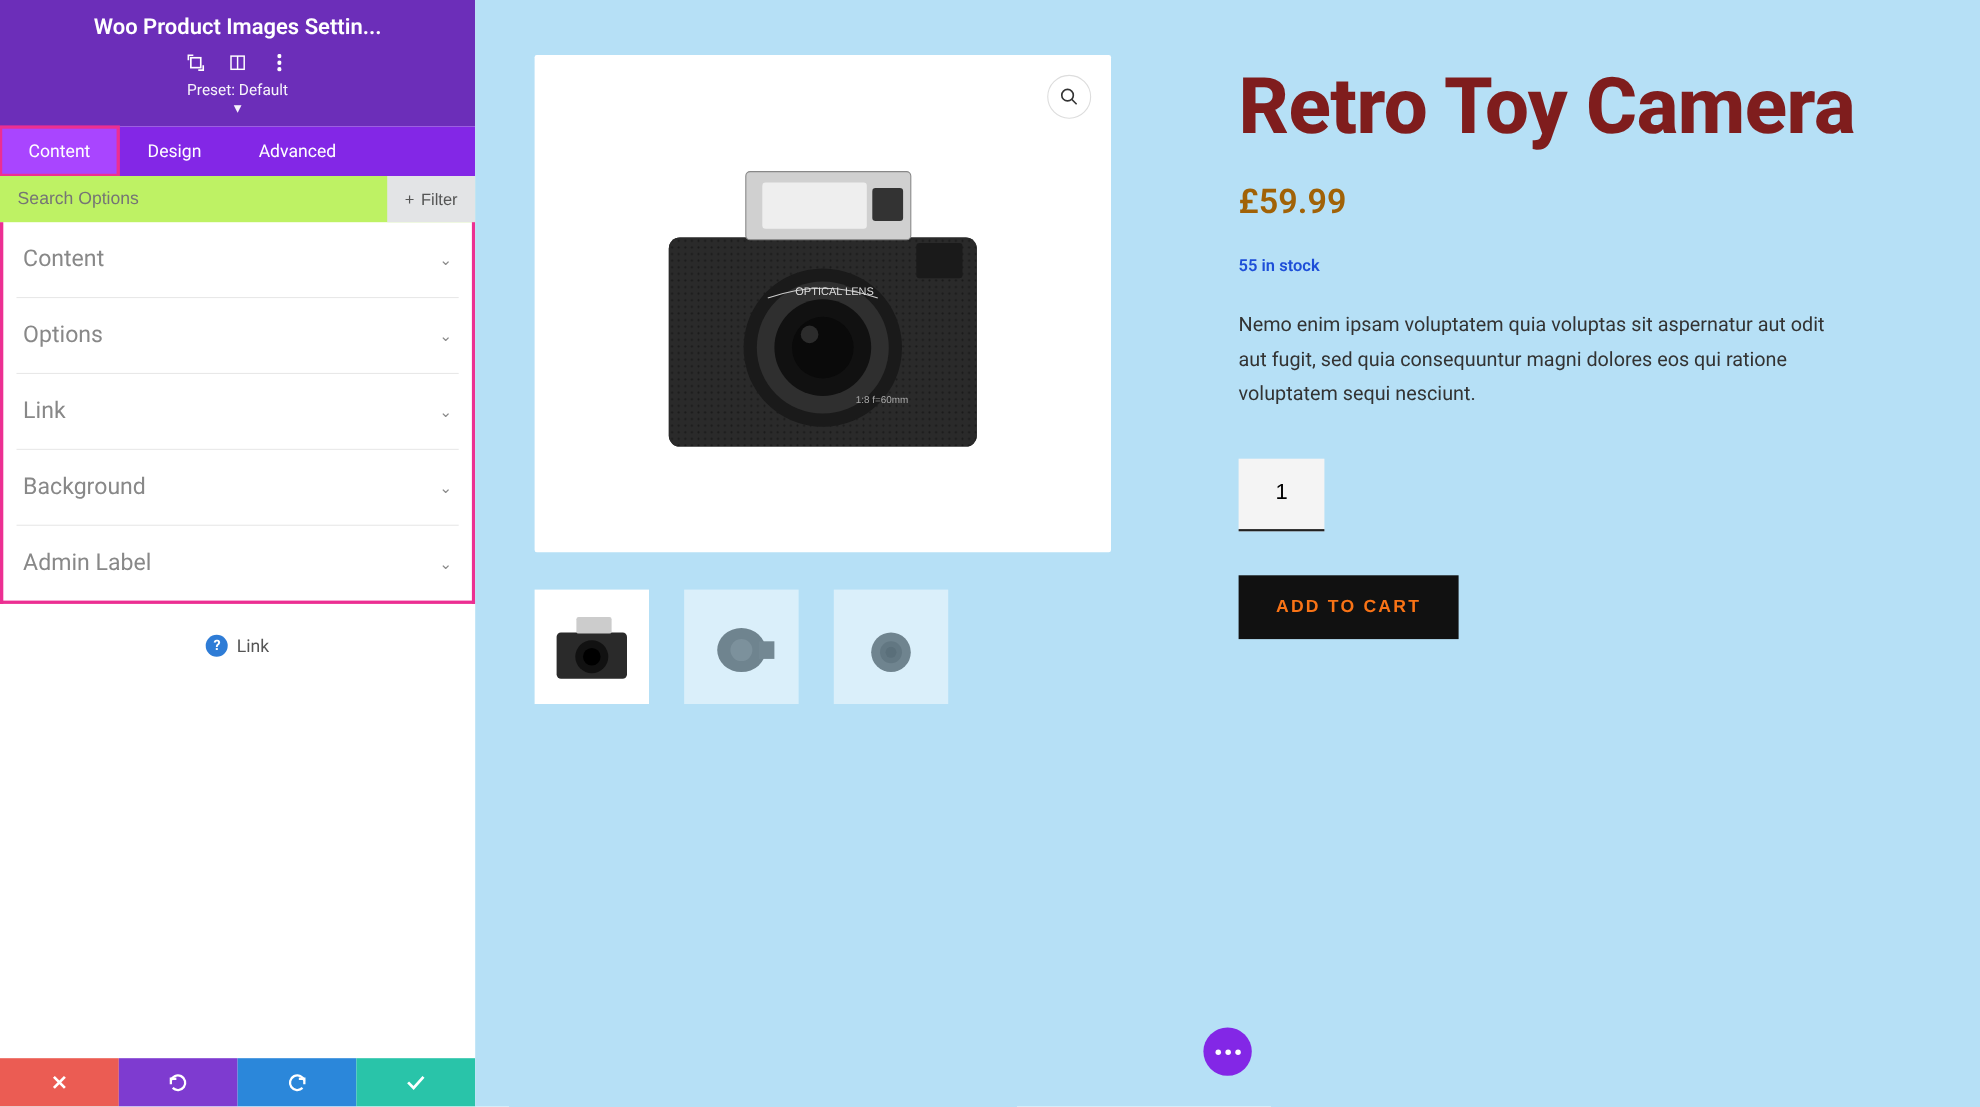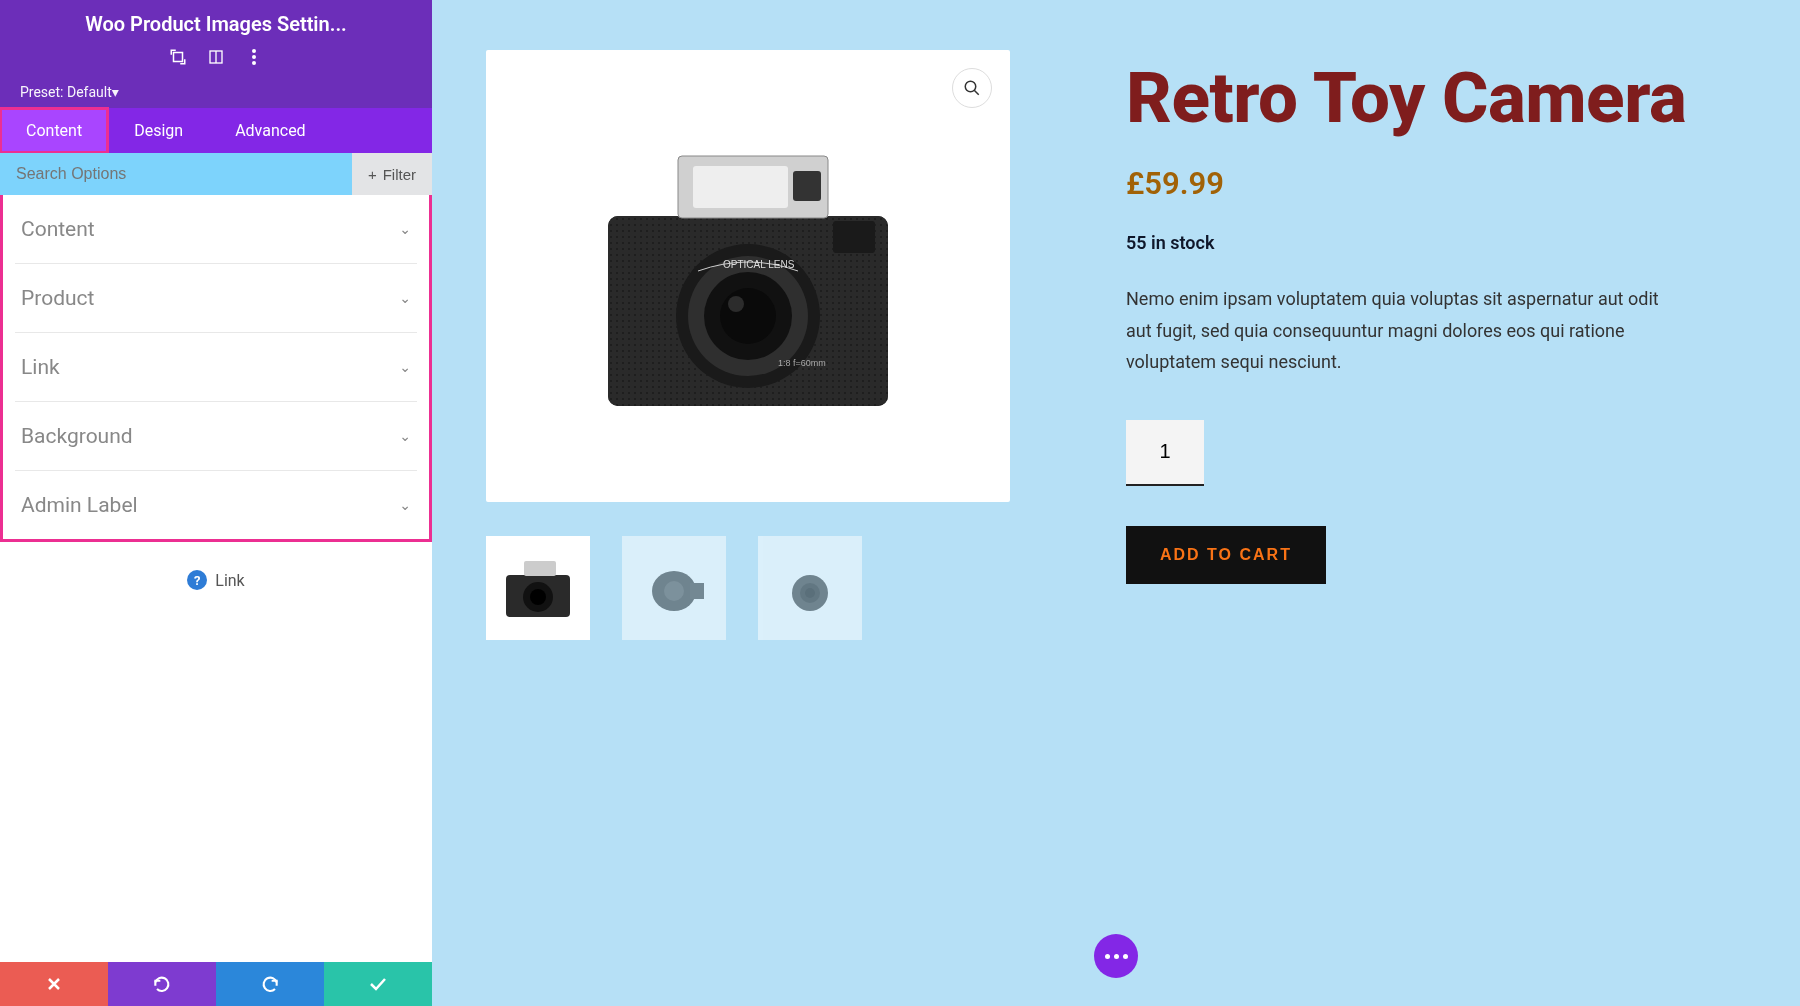--- a/index.html
+++ b/index.html
@@ -4,25 +4,25 @@
 <style>
 * { box-sizing: border-box; margin: 0; padding: 0; }
 body { font-family: -apple-system, BlinkMacSystemFont, "Segoe UI", Roboto, sans-serif; width: 1800px; height: 1006px; overflow: hidden; background: #fff; }
 .app { display: flex; width: 100%; height: 100%; }
 .sidebar { width: 432px; height: 100%; background: #fff; display: flex; flex-direction: column; position: relative; }
 .header { background: #6c2eb9; color: #fff; padding: 12px 20px 8px; }
 .header-top { display: flex; align-items: center; gap: 12px; flex-direction: column; }
 .header-title { font-size: 20px; font-weight: 600; flex: 1; white-space: nowrap; overflow: hidden; text-overflow: ellipsis; }
 .header-icons { display: flex; gap: 20px; }
 .header-icon { width: 18px; height: 18px; display: flex; align-items: center; justify-content: center; cursor: pointer; }
-.preset { font-size: 14px; margin-top: 18px; display: flex; align-items: center; gap: 0; opacity: 0.95; }
+.preset { font-size: 14px; margin-top: 8px; display: flex; align-items: center; gap: 0; opacity: 0.95; flex-direction: column; }
 .tabs { background: #8327e6; display: flex; }
 .tab { padding: 13px 26px; color: #fff; font-size: 16px; cursor: pointer; }
 .tab.active { background: #a945ff; outline: 3px solid #ec2f92; outline-offset: -2px; }
-.search-row { display: flex; background: #7dd3fc; align-items: stretch; }
+.search-row { display: flex; background: #bef264; align-items: stretch; }
 .search-input { flex: 1; border: none; background: transparent; padding: 12px 16px; font-size: 16px; color: #666; outline: none; }
 .filter-btn { background: #e3e4e6; border: none; padding: 0 16px; font-size: 15px; color: #555; cursor: pointer; display: flex; align-items: center; gap: 6px; }
 .accordion-wrap { border: 3px solid #ec2f92; border-top: none; padding: 0 12px; }
 .accordion-item { border-bottom: 1px solid #e8e8e8; display: flex; align-items: center; justify-content: space-between; padding: 22px 6px; cursor: pointer; }
 .accordion-item:last-child { border-bottom: none; }
 .accordion-label { font-size: 21px; color: #888; font-weight: 400; }
 .chevron { color: #888; font-size: 14px; }
 .help-row { display: flex; align-items: center; justify-content: center; gap: 8px; padding: 28px 0; }
 .help-icon { width: 20px; height: 20px; background: #2e7cd6; border-radius: 50%; color: #fff; display: flex; align-items: center; justify-content: center; font-size: 13px; font-weight: bold; }
 .help-text { font-size: 16px; color: #555; }
@@ -37,21 +37,21 @@
 .gallery { width: 576px; }
 .main-image { width: 524px; height: 452px; background: #fff; position: relative; border-radius: 2px; display: flex; align-items: center; justify-content: center; }
 .zoom-btn { position: absolute; top: 18px; right: 18px; width: 40px; height: 40px; border-radius: 50%; border: 1px solid #ddd; background: #fff; cursor: pointer; display: flex; align-items: center; justify-content: center; }
 .camera { width: 340px; height: 300px; position: relative; }
 .thumbs { display: flex; gap: 32px; margin-top: 34px; }
 .thumb { width: 104px; height: 104px; background: #fff; display: flex; align-items: center; justify-content: center; cursor: pointer; }
 .thumb.faded { opacity: 0.5; }
 .details { flex: 1; padding-top: 6px; }
 .product-title { font-size: 71px; font-weight: 800; color: #7f1d1d; letter-spacing: -0.5px; }
 .price { font-size: 31px; font-weight: 600; color: #a16207; margin-top: 26px; }
-.stock { font-size: 18px; font-weight: 600; color: #0f172a; margin-top: 30px; }
+.stock { font-size: 15px; font-weight: 600; color: #1d4ed8; margin-top: 30px; }
 .desc { font-size: 18px; line-height: 1.75; color: #333; margin-top: 30px; max-width: 540px; }
 .qty { width: 78px; height: 66px; border: none; border-bottom: 2px solid #222; background: #f4f4f4; text-align: center; font-size: 20px; margin-top: 42px; display: block; }
 .add-cart { margin-top: 40px; background: #111; color: #f97316; border: none; padding: 20px 34px; font-size: 16px; font-weight: 700; letter-spacing: 2px; cursor: pointer; }
 .fab { position: absolute; bottom: 28px; left: 50%; transform: translateX(-50%); width: 44px; height: 44px; border-radius: 50%; background: #8327e6; display: flex; align-items: center; justify-content: center; cursor: pointer; gap: 4px; }
 .fab-dot { width: 5px; height: 5px; border-radius: 50%; background: #fff; }
 svg { display: block; }
 </style>
 </head>
 <body>
 
@@ -101,21 +101,21 @@
         <span>Filter</span>
       </button>
     </div>
 
     <div class="accordion-wrap">
       <div class="accordion-item">
         <span class="accordion-label">Content</span>
         <span class="chevron">⌄</span>
       </div>
       <div class="accordion-item">
-        <span class="accordion-label">Product</span>
+        <span class="accordion-label">Options</span>
         <span class="chevron">⌄</span>
       </div>
       <div class="accordion-item">
         <span class="accordion-label">Link</span>
         <span class="chevron">⌄</span>
       </div>
       <div class="accordion-item">
         <span class="accordion-label">Background</span>
         <span class="chevron">⌄</span>
       </div>

